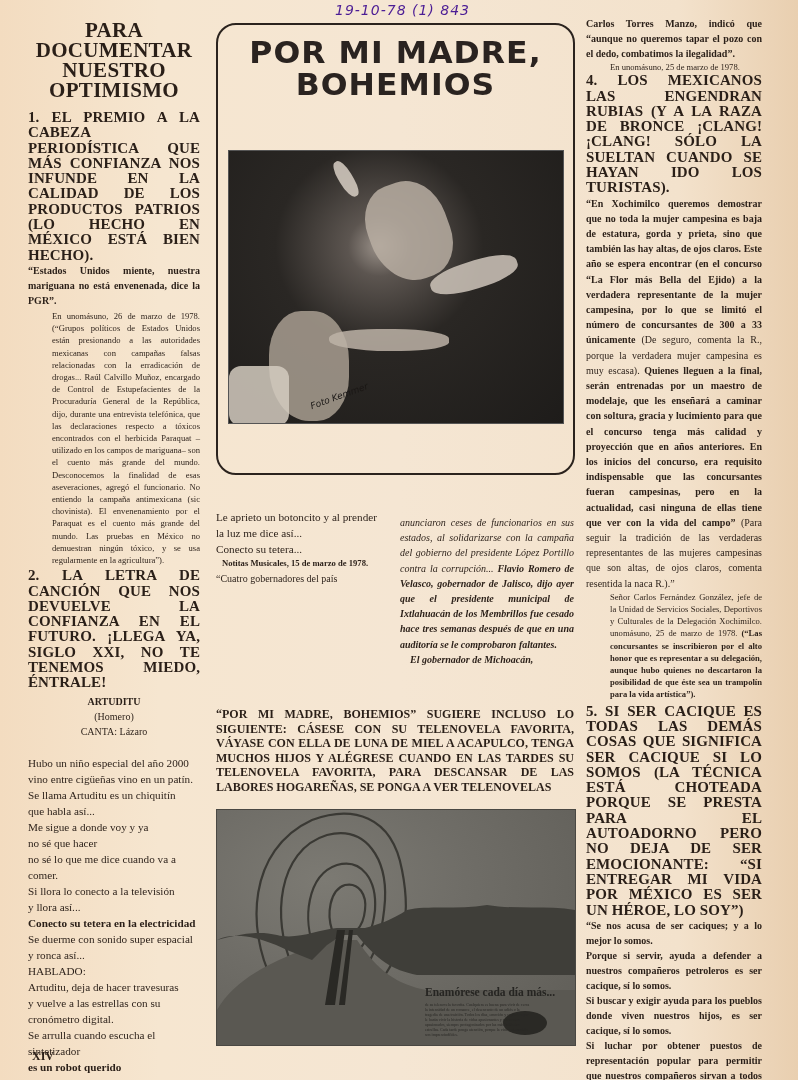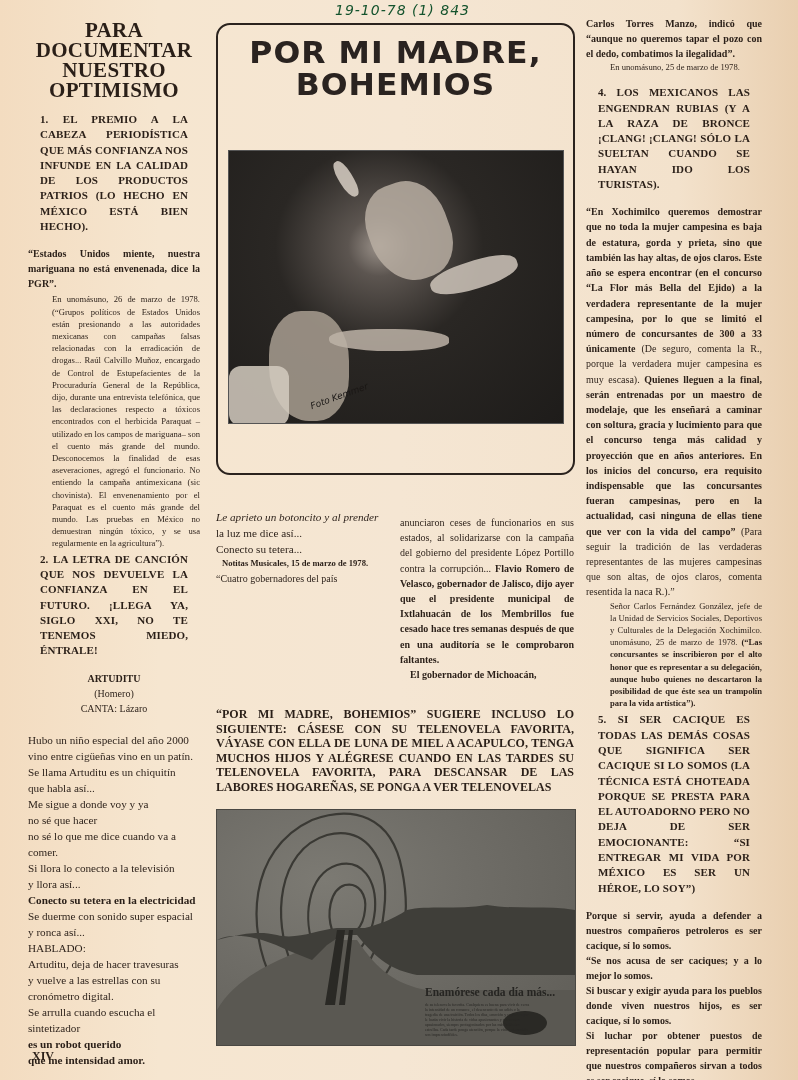--- a/index.html
+++ b/index.html
@@ -6,43 +6,43 @@
   body {
     width:798px; height:1080px; overflow:hidden; position:relative;
     background: linear-gradient(90deg, #f3dcc0 0%, #f6e6d0 20%, #f5e6d3 50%, #f3e2cc 85%, #e9cfb0 100%);
     font-family: "Liberation Serif", "DejaVu Serif", serif;
     color:#2a1f18;
   }
   .col { position:absolute; }
   .p { margin:0; font-size:10px; line-height:15px; text-align:justify; }
   .b { font-weight:bold; }
   .small { font-size:8.6px; line-height:12.2px; }
-  .hd { font-weight:bold; font-size:11px; line-height:15.3px; text-transform:none; margin:12px; text-align:justify; letter-spacing:0.1px;font-family:Liberation Serif, serif; }
+  .hd { font-weight:bold; font-size:15px; line-height:15.3px; text-transform:none; margin:0; text-align:justify; letter-spacing:0.1px;font-family:Liberation Serif, serif; }
   .indent { padding-left:24px; }
   .center { text-align:center; }
   .song { margin:0; font-size:11.2px; line-height:16px; text-align:left; }
 
   
   #left { left:28px; top:20px; width:172px; }
   #main-title { font-weight:bold; font-size:21px; line-height:20px; text-align:center; margin:0 0 10px 0; letter-spacing:0.3px; }
 
   
-  #box { position:absolute; left:216px; top:23px; width:355px; height:448px; border:2.5px solid #2b231e; border-radius:14px; }
+  #box { position:absolute; left:216px; top:23px; width:355px; height:448px; border:2.5px solid #2b231e; border-radius:20px; }
   #box-title { position:absolute; left:0; right:0; top:12px; text-align:center;
     font-family:"DejaVu Sans", sans-serif; font-weight:900; font-size:30px; line-height:32px; letter-spacing:1px; color:#2a2320;
     transform:scaleX(1.05); }
-  #handwriting { position:absolute; left:335px; top:2px; font-family:"DejaVu Sans", sans-serif; font-size:14px; color:#14532d; font-style:italic; letter-spacing:1px; }
+  #handwriting { position:absolute; left:335px; top:2px; font-family:"DejaVu Sans", sans-serif; font-size:14px; color:#4c1d95; font-style:italic; letter-spacing:1px; }
   #photo { position:absolute; left:10px; top:125px; width:334px; height:272px; background:
       radial-gradient(ellipse at 45% 35%, #9b928a 0%, #5c5550 12%, #2a2724 40%, #1e1c1a 100%);
       border:1px solid #555; overflow:hidden; }
   .fig { position:absolute; background:#b8aea2; border-radius:40% 45% 40% 50%; opacity:.85; }
 
   
   #mid1 { left:216px; top:509px; width:172px; }
-  #mid2 { left:400px; top:515px; width:174px; }
+  #mid2 { left:400px; top:515px; width:174px;font-style:italic; }
   #caption { position:absolute; left:216px; top:707px; width:358px; font-weight:bold; font-size:12px; line-height:14.5px; text-align:justify; margin:0; }
   #ad { position:absolute; left:216px; top:809px; width:358px; height:235px;
     background: radial-gradient(ellipse at 30% 30%, #7c7a73 0%, #6f6d67 40%, #5e5c56 100%); border:1px solid #4a4843; overflow:hidden; }
   #ad svg { position:absolute; left:0; top:0; }
   #ad-headline { position:absolute; left:208px; top:176px; font-weight:bold; font-size:11.5px; color:#262522; }
   #ad-body { position:absolute; left:208px; top:192px; width:105px; font-size:4px; line-height:5px; color:#2a2926; }
 
   
   #right { left:586px; top:16px; width:176px; }
 
@@ -50,21 +50,21 @@
 </style>
 </head>
 <body>
 
 <div id="left" class="col">
   <h1 id="main-title">PARA DOCUMENTAR NUESTRO OPTIMISMO</h1>
   <p class="hd">1. EL PREMIO A LA CABEZA PERIODÍSTICA QUE MÁS CONFIANZA NOS INFUNDE EN LA CALIDAD DE LOS PRODUCTOS PATRIOS (LO HECHO EN MÉXICO ESTÁ BIEN HECHO).</p>
   <p class="p b" style="font-size:10px;line-height:15px;">“Estados Unidos miente, nuestra mariguana no está envenenada, dice la PGR”.</p>
   <p class="p small indent" style="margin-top:2px;">En unomásuno, 26 de marzo de 1978. (“Grupos políticos de Estados Unidos están presionando a las autoridades mexicanas con campañas falsas relacionadas con la erradicación de drogas... Raúl Calvillo Muñoz, encargado de Control de Estupefacientes de la Procuraduría General de la República, dijo, durante una entrevista telefónica, que las declaraciones respecto a tóxicos encontrados con el herbicida Paraquat –utilizado en los campos de mariguana– son el cuento más grande del mundo. Desconocemos la finalidad de esas aseveraciones, agregó el funcionario. No entiendo la campaña antimexicana (sic chovinista). El envenenamiento por el Paraquat es el cuento más grande del mundo. Las pruebas en México no demuestran ningún tóxico, y se usa regularmente en la agricultura”).</p>
   <p class="hd" style="margin-top:2px;">2. LA LETRA DE CANCIÓN QUE NOS DEVUELVE LA CONFIANZA EN EL FUTURO. ¡LLEGA YA, SIGLO XXI, NO TE TENEMOS MIEDO, ÉNTRALE!</p>
-  <p class="p b center" style="margin-top:10px;">ARTUDITU</p>
+  <p class="p b center" style="margin-top:3px;">ARTUDITU</p>
   <p class="p center">(Homero)</p>
   <p class="p center">CANTA: Lázaro</p>
   <div style="margin-top:16px;">
     <p class="song">Hubo un niño especial del año 2000</p>
     <p class="song">vino entre cigüeñas vino en un patín.</p>
     <p class="song">Se llama Artuditu es un chiquitín</p>
     <p class="song">que habla así...</p>
     <p class="song">Me sigue a donde voy y ya</p>
     <p class="song">no sé que hacer</p>
     <p class="song">no sé lo que me dice cuando va a comer.</p>
@@ -96,21 +96,21 @@
     <div class="fig" style="left:200px;top:110px;width:90px;height:28px;transform:rotate(-18deg);background:#cfc6bb;"></div>
     <div class="fig" style="left:110px;top:8px;width:14px;height:40px;transform:rotate(-30deg);background:#d8cfc4;"></div>
     <div class="fig" style="left:40px;top:160px;width:80px;height:110px;background:#a89d91;"></div>
     <div class="fig" style="left:100px;top:178px;width:120px;height:22px;background:#bdb3a7;"></div>
     <div class="fig" style="left:0px;top:215px;width:60px;height:60px;background:#d4cbc0;border-radius:20%;"></div>
     <div style="position:absolute;left:80px;top:240px;font-family:'DejaVu Sans',sans-serif;font-style:italic;font-size:9px;color:#1a1715;transform:rotate(-20deg);">Foto Kemmer</div>
   </div>
 </div>
 
 <div id="mid1" class="col">
-  <p class="song" style="text-align:justify;font-style:italic;">Le aprieto un botoncito y al prender</p>
+  <p class="song" style="text-align:justify;">Le aprieto un botoncito y al prender</p>
   <p class="song">la luz me dice así...</p>
   <p class="song">Conecto su tetera...</p>
   <p class="p small b" style="padding-left:6px;">Notitas Musicales, 15 de marzo de 1978.</p>
   <p class="p" style="margin-top:2px;">“Cuatro gobernadores del país</p>
 </div>
 
 <div id="mid2" class="col">
   <p class="p" style="line-height:15.2px;">
     <span>anunciaron ceses de funcionarios en sus estados, al solidarizarse con la campaña del gobierno del presidente López Portillo contra la corrupción...</span>
     <span class="b">Flavio Romero de Velasco, gobernador de Jalisco, dijo ayer que el presidente municipal de Ixtlahuacán de los Membrillos fue cesado hace tres semanas después de que en una auditoría se le comprobaron faltantes.</span>
@@ -145,20 +145,20 @@
     <span class="b">“En Xochimilco queremos demostrar que no toda la mujer campesina es baja de estatura, gorda y prieta, sino que también las hay altas, de ojos claros. Este año se espera encontrar (en el concurso “La Flor más Bella del Ejido) a la verdadera representante de la mujer campesina, por lo que se limitó el número de concursantes de 300 a 33 únicamente</span>
     <span>(De seguro, comenta la R., porque la verdadera mujer campesina es muy escasa).</span>
     <span class="b">Quienes lleguen a la final, serán entrenadas por un maestro de modelaje, que les enseñará a caminar con soltura, gracia y lucimiento para que el concurso tenga más calidad y proyección que en años anteriores. En los inicios del concurso, era requisito indispensable que las concursantes fueran campesinas, pero en la actualidad, casi ninguna de ellas tiene que ver con la vida del campo”</span>
     <span>(Para seguir la tradición de las verdaderas representantes de las mujeres campesinas que son altas, de ojos claros, comenta resentida la naca R.).”</span>
   </p>
   <p class="p small indent">
     <span>Señor Carlos Fernández González, jefe de la Unidad de Servicios Sociales, Deportivos y Culturales de la Delegación Xochimilco. unomásuno, 25 de marzo de 1978.</span>
     <span class="b">(“Las concursantes se inscribieron por el alto honor que es representar a su delegación, aunque hubo quienes no descartaron la posibilidad de que éste sea un trampolín para la vida artística”).</span>
   </p>
   <p class="hd" style="margin-top:3px;">5. SI SER CACIQUE ES TODAS LAS DEMÁS COSAS QUE SIGNIFICA SER CACIQUE SI LO SOMOS (LA TÉCNICA ESTÁ CHOTEADA PORQUE SE PRESTA PARA EL AUTOADORNO PERO NO DEJA DE SER EMOCIONANTE: “SI ENTREGAR MI VIDA POR MÉXICO ES SER UN HÉROE, LO SOY”)</p>
+  <p class="p b">“Se nos acusa de ser caciques; y a lo mejor lo somos.</p>
   <p class="p b">Porque si servir, ayuda a defender a nuestros compañeros petroleros es ser cacique, sí lo somos.</p>
-  <p class="p b">“Se nos acusa de ser caciques; y a lo mejor lo somos.</p>
   <p class="p b">Si buscar y exigir ayuda para los pueblos donde viven nuestros hijos, es ser cacique, sí lo somos.</p>
   <p class="p b">Si luchar por obtener puestos de representación popular para permitir que nuestros compañeros sirvan a todos es ser cacique, sí lo somos.</p>
 
 </div>
 
 <div id="page-num">XIV</div>
 
 </body></html>

